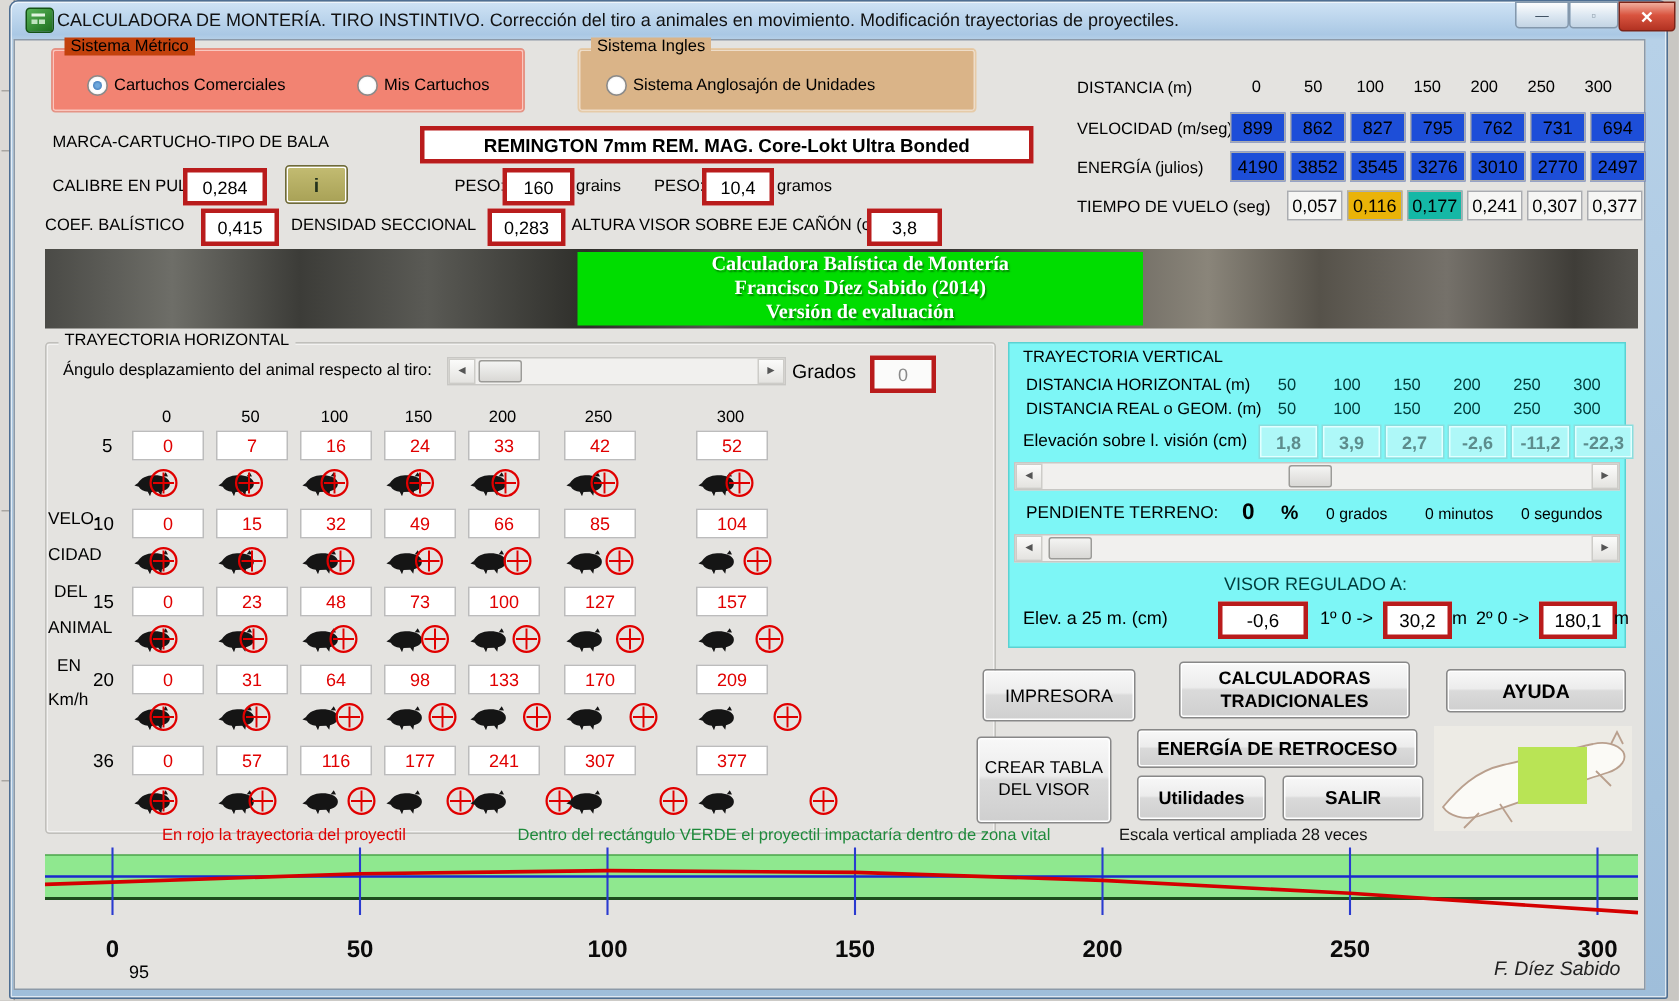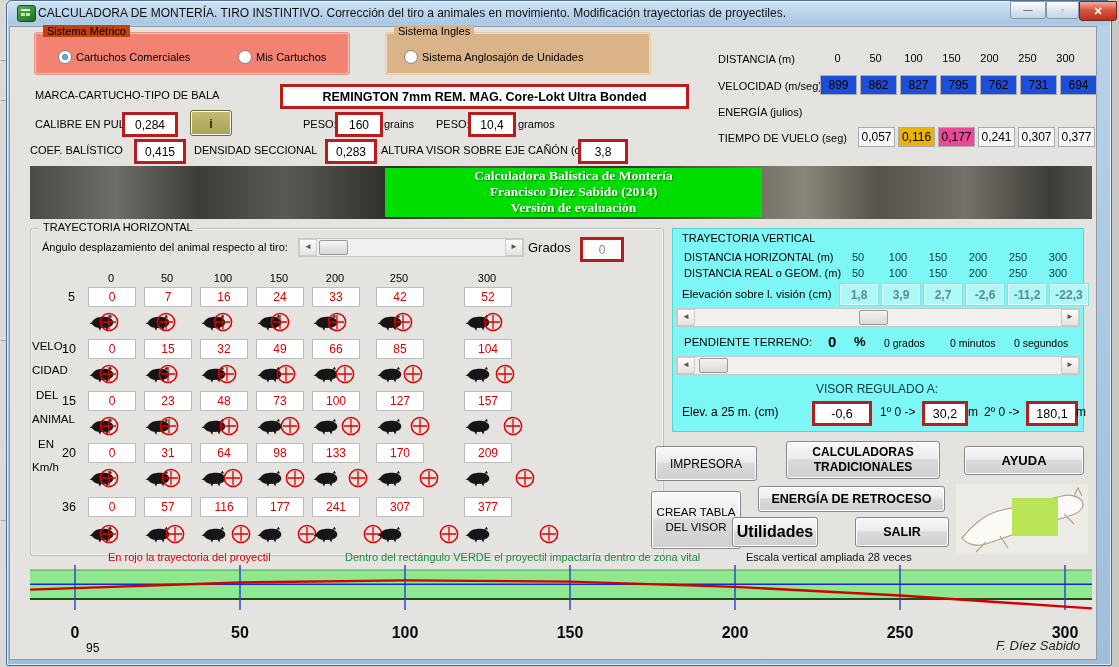--- a/index.html
+++ b/index.html
@@ -115,26 +115,36 @@
 
   <span class="cellb">899</span>
       <span class="cellb">862</span>
       <span class="cellb">827</span>
       <span class="cellb">795</span>
       <span class="cellb">762</span>
       <span class="cellb">731</span>
       <span class="cellb">694</span>
     </div>
   <span class="lbl" style="left:718px;top:106px">ENERGÍA (julios)</span>
+  <div class="cells" style="left:820px;top:101px">
+
+  <span class="cellb">4190</span>
+      <span class="cellb">3852</span>
+      <span class="cellb">3545</span>
+      <span class="cellb">3276</span>
+      <span class="cellb">3010</span>
+      <span class="cellb">2770</span>
+      <span class="cellb">2497</span>
+    </div>
   <span class="lbl" style="left:718px;top:132px">TIEMPO DE VUELO (seg)</span>
   <div class="cells" style="left:858px;top:127px">
 
   <span class="cellb" style="background:#f6f6f4">0,057</span>
       <span class="cellb" style="background:#eab308">0,116</span>
-      <span class="cellb" style="background:#ec4899">0,177</span>
+      <span class="cellb" style="background:#14b8a6">0,177</span>
       <span class="cellb" style="background:#f6f6f4">0,241</span>
       <span class="cellb" style="background:#f6f6f4">0,307</span>
       <span class="cellb" style="background:#f6f6f4">0,377</span>
     </div>
 
   <span class="lbl" style="left:35px;top:89px">MARCA-CARTUCHO-TIPO DE BALA</span>
   <div class="box" style="left:280px;top:84px;width:403px;height:19px;font-weight:bold;font-size:12.5px">REMINGTON 7mm REM. MAG.  Core-Lokt Ultra Bonded</div>
 
   <span class="lbl" style="left:35px;top:118px">CALIBRE EN PULGAD.</span>
   <div class="box" style="left:122px;top:112px;width:50px;height:19px">0,284</div>
@@ -643,21 +653,21 @@
   <span class="lbl" style="left:968px;top:405px;font-size:12px">m</span>
   <span class="lbl" style="left:984px;top:405px;font-size:12px">2º 0 -&gt;</span>
   <div class="box" style="left:1026px;top:401px;width:46px;height:19px;font-size:12.5px">180,1</div>
   <span class="lbl" style="left:1076px;top:405px;font-size:12px">m</span>
 
   <div class="btn" style="left:655px;top:446px;width:100px;height:33px;font-size:12px">IMPRESORA</div>
   <div class="btn" style="left:786px;top:441px;width:152px;height:36px;font-size:12px;font-weight:bold;line-height:15px">CALCULADORAS TRADICIONALES</div>
   <div class="btn" style="left:964px;top:446px;width:118px;height:27px;font-size:13px;font-weight:bold">AYUDA</div>
   <div class="btn" style="left:651px;top:491px;width:88px;height:56px;font-size:11.5px;line-height:15px">CREAR TABLA DEL VISOR</div>
   <div class="btn" style="left:758px;top:486px;width:185px;height:24px;font-size:12.5px;font-weight:bold">ENERGÍA DE RETROCESO</div>
-  <div class="btn" style="left:732px;top:517px;width:84px;height:28px;font-size:16px;font-weight:bold">Utilidades</div>
+  <div class="btn" style="left:758px;top:517px;width:84px;height:28px;font-size:12px;font-weight:bold">Utilidades</div>
   <div class="btn" style="left:855px;top:517px;width:92px;height:28px;font-size:12.5px;font-weight:bold">SALIR</div>
 
   <div class="abs" style="left:956px;top:484px;width:132px;height:70px;background:#edebe5">
     <svg width="132" height="70" viewBox="0 0 132 70">
       <path d="M6,54 C16,42 28,30 46,26 C64,22 88,16 106,12 C114,10 122,12 126,17 C129,22 125,28 116,31 C104,35 90,39 76,44 C62,49 42,56 30,60 C20,63 10,60 6,54 Z" fill="#fbfaf6" stroke="#b99f8d" stroke-width="1.2"></path>
       <path d="M30,58 L20,68 M44,52 L52,64 M88,36 L98,48 M108,30 L118,40" stroke="#b99f8d" stroke-width="1.2" fill="none"></path>
       <path d="M118,12 L122,4 L126,12" fill="none" stroke="#b99f8d" stroke-width="1.2"></path>
       <rect x="56" y="14" width="46" height="38" fill="#b9e455"></rect>
     </svg>
   </div>

